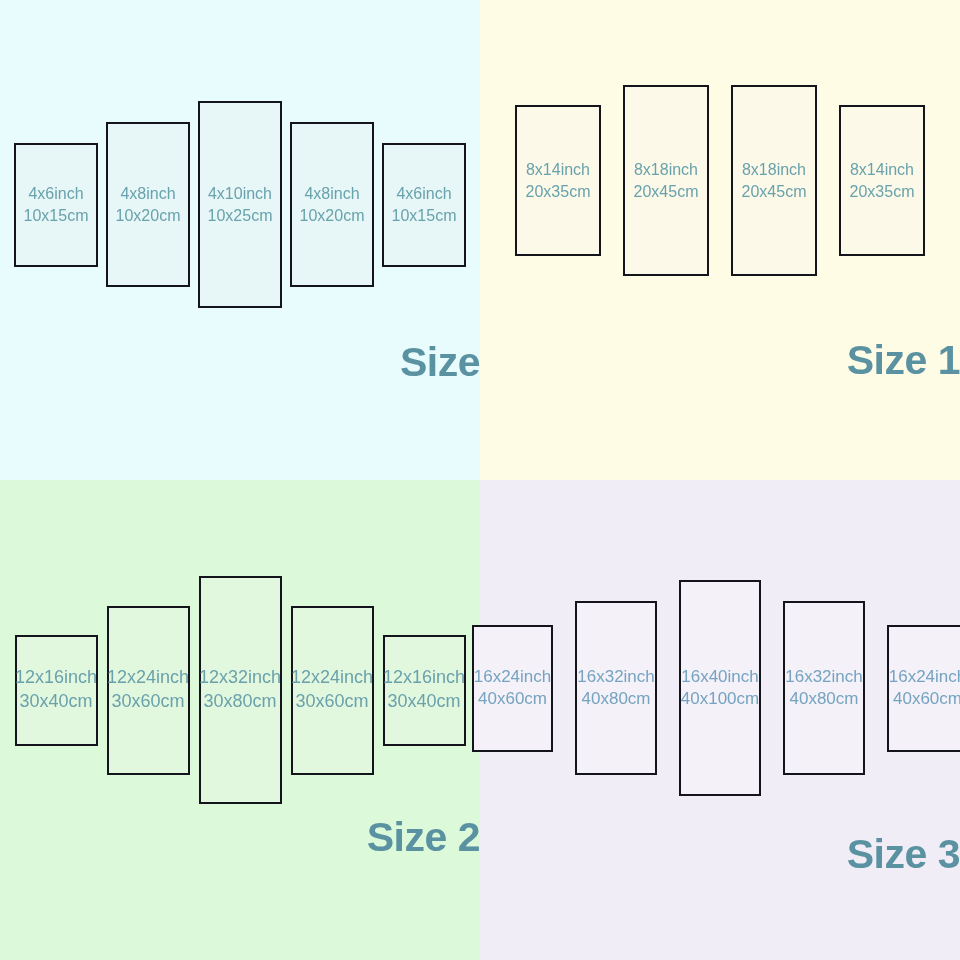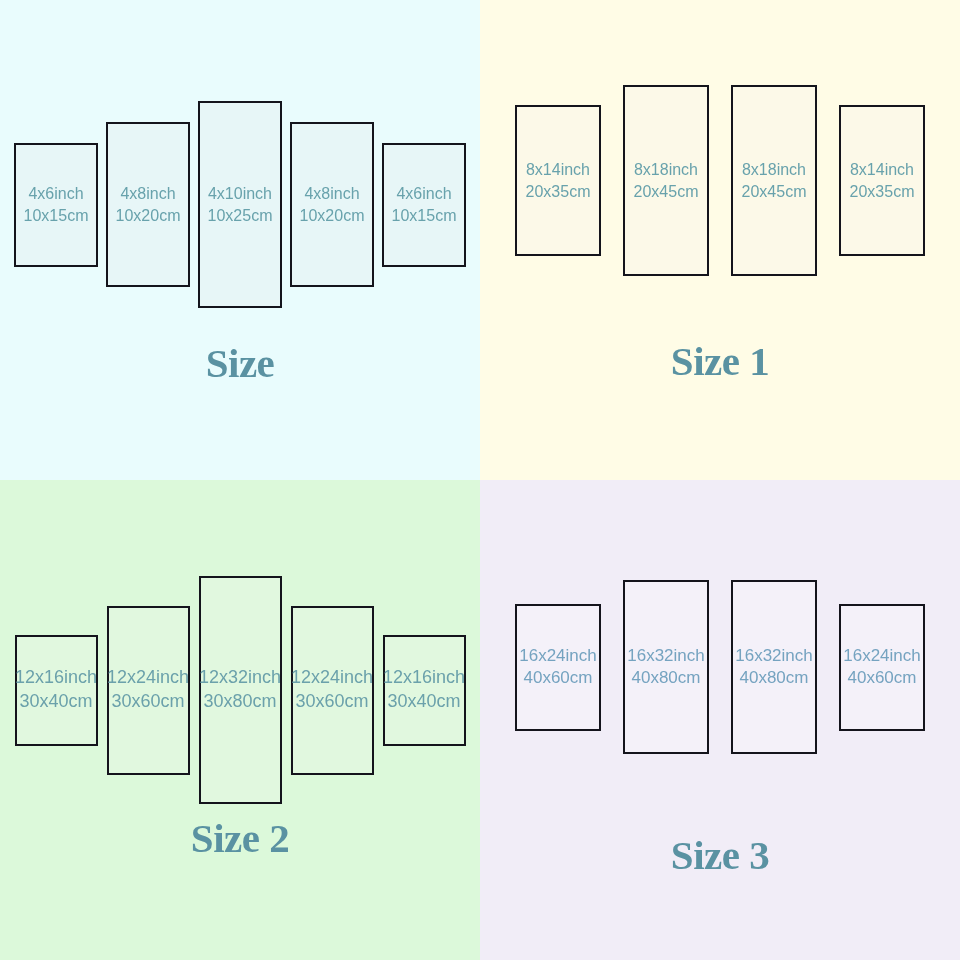--- a/index.html
+++ b/index.html
@@ -39,22 +39,22 @@
     flex-direction:column;
     align-items:center;
     text-align:center;
     color:var(--label,#6aa2ac);
     line-height:1.32;
     white-space:nowrap;
   }
   .qtitle{
     position:absolute;
     left:0;right:0;
-    text-align:center;
-    font-family:Liberation Serif, serif;
+    text-align:right;
+    font-family:Liberation Sans, sans-serif;
     font-weight:bold;
     font-size:41px;
     letter-spacing:-0.5px;
     color:var(--title,#5a92a2);
   }
   
   .q0 .row{top:101px;gap:8px}
   .q0 .panel{width:84px}
   .q0 .s0{height:124px}
   .q0 .s1{height:165px}
@@ -200,20 +200,26 @@
           <span>16x24inch</span>
           <span>40x60cm</span>
         </div>
       </div>
       <div class="panel s1">
         <div class="plabel">
           <span>16x32inch</span>
           <span>40x80cm</span>
         </div>
       </div>
+      <div class="panel s2">
+        <div class="plabel">
+          <span>16x40inch</span>
+          <span>40x100cm</span>
+        </div>
+      </div>
       <div class="panel s1">
         <div class="plabel">
           <span>16x32inch</span>
           <span>40x80cm</span>
         </div>
       </div>
       <div class="panel s0">
         <div class="plabel">
           <span>16x24inch</span>
           <span>40x60cm</span>

